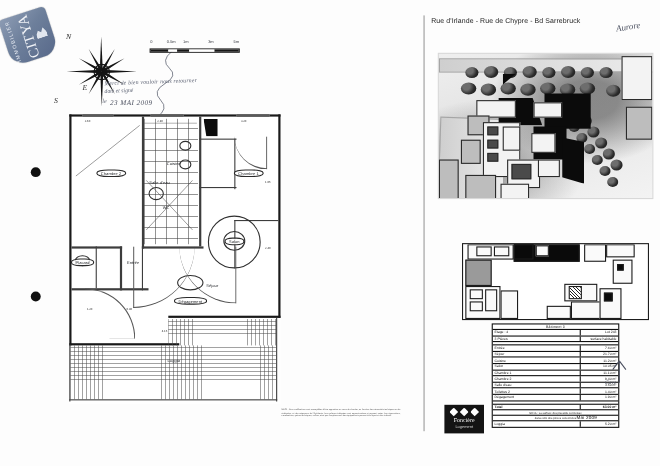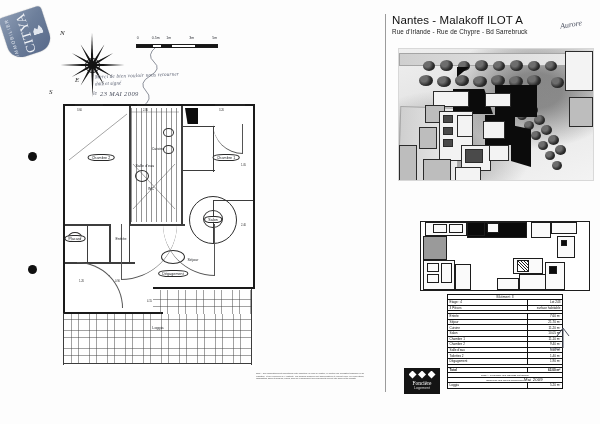--- a/index.html
+++ b/index.html
@@ -448,21 +448,20 @@
     <div class="dim" style="left:84px;  top:196px;">4.15</div>
     <div class="dim" style="left:16px;  top:176px;">1.20</div>
     <div class="dim" style="left:52px;  top:176px;">0.90</div>
   </div>
 
   <div id="disclaimer">NOTA : Ces modifications sont susceptibles d'être apportées en cours de chantier, en fonction des nécessités techniques ou de réalisation, et des exigences de l'Architecte. Les surfaces indiquées sont approximatives et peuvent varier. Les réservations, canalisations, gaines techniques, coffres, ainsi que l'emplacement des équipements peuvent être figurés à titre indicatif.</div>
 
   <div class="vline" style="left:385px; top:14px; width:.6px; height:378px;"></div>
 
   <div id="right-col">
-    <div id="title-main">Nantes - Malakoff ILOT A</div>
     <div id="title-sub">Rue d'Irlande - Rue de Chypre - Bd Sarrebruck</div>
   </div>
 
   <div id="site-plan">
     <div class="road" style="left:0;  top:4px;  width:196px; height:13px;"></div>
     <div class="road" style="left:0;  top:58px; width:60px;  height:75px; transform:rotate(2deg);"></div>
 
     <div class="tree" style="left:24px;  top:12px; width:12px; height:10px;"></div>
     <div class="tree" style="left:41px;  top:11px; width:13px; height:11px;"></div>
     <div class="tree" style="left:59px;  top:12px; width:12px; height:10px;"></div>

